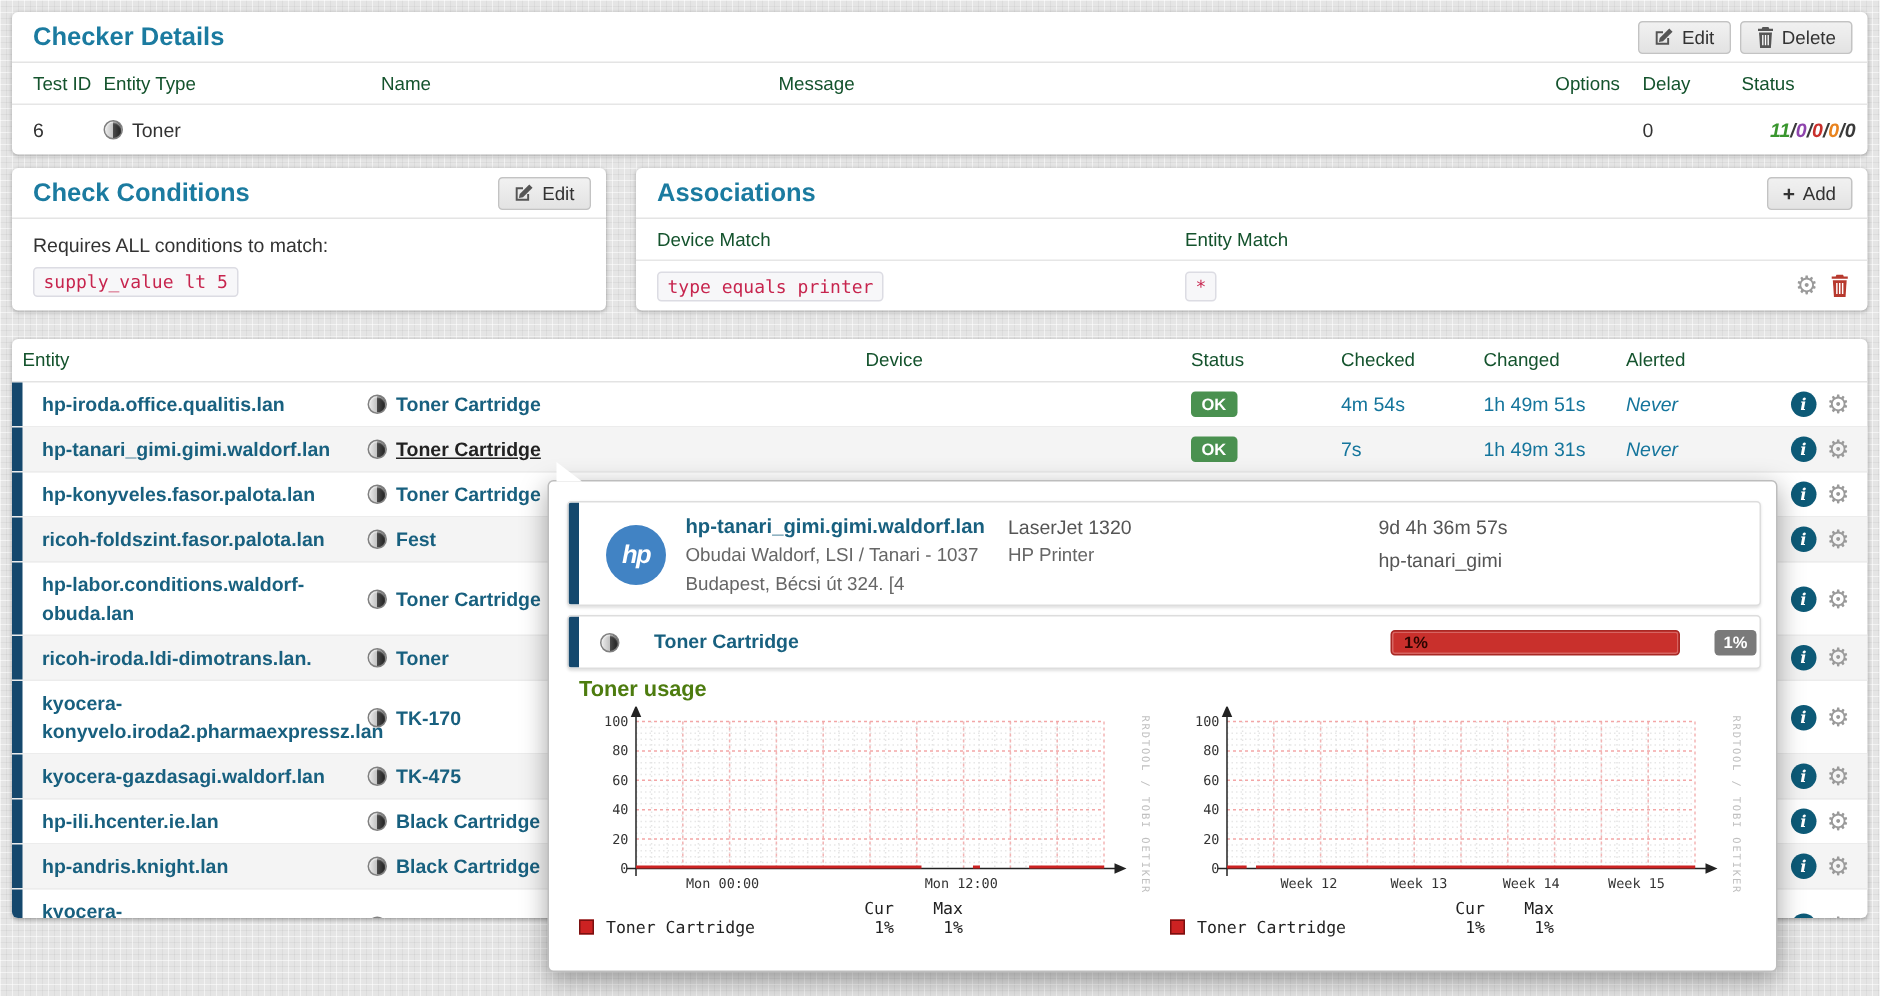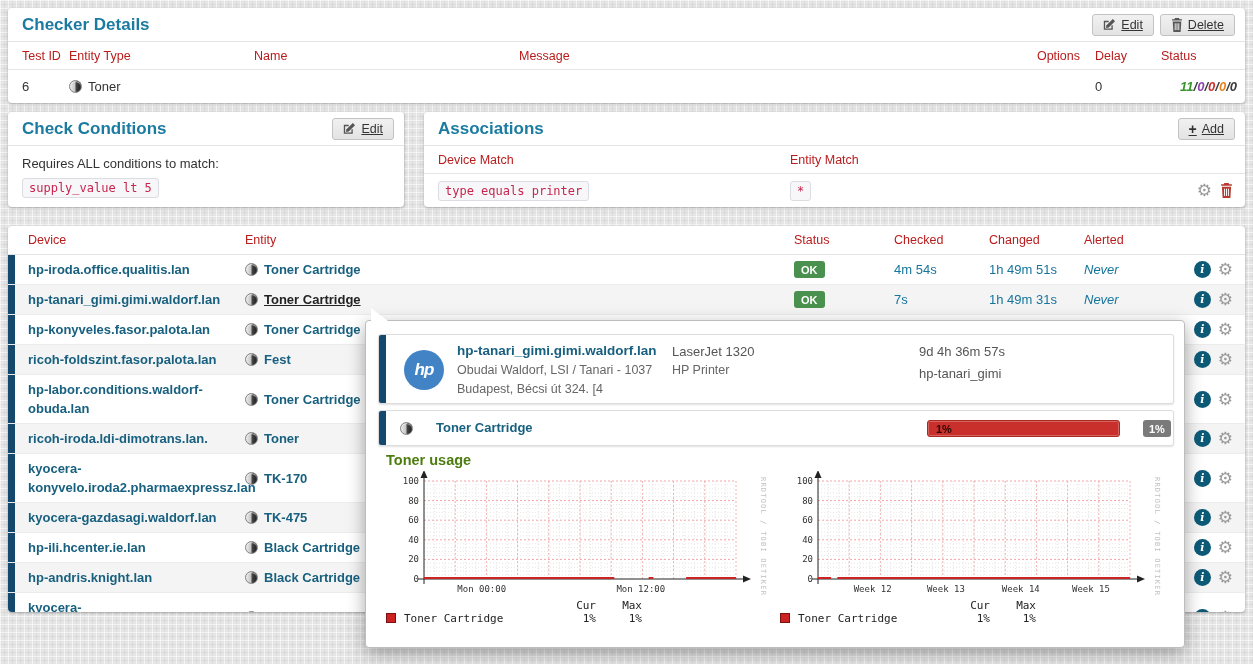--- a/index.html
+++ b/index.html
@@ -13,26 +13,26 @@
       linear-gradient(rgba(255,255,255,.55) 1px, transparent 1px),
       linear-gradient(90deg, rgba(0,0,0,.04) 1px, transparent 1px),
       linear-gradient(rgba(0,0,0,.04) 1px, transparent 1px);
     background-size:8px 8px, 8px 8px, 8px 8px, 8px 8px;
     background-position:0 0,0 0,4px 4px,4px 4px;
   }
   .panel { position:absolute; background:#fff; border-radius:4px; box-shadow:0 1px 3px rgba(0,0,0,.28); }
   .phead { display:flex; align-items:center; justify-content:space-between; height:34px; padding:0 10px 0 14px; border-bottom:1px solid #e4e4e4; }
   .ptitle { color:#1b7ba0; font-size:17px; font-weight:bold; }
   .btns { display:flex; gap:6px; }
-  .btn { display:inline-flex; align-items:center; gap:5px; background:linear-gradient(#f1f1f1,#e3e3e3); border:1px solid #c3c3c3; border-radius:3px; padding:3px 10px; font-size:12.5px; color:#333; cursor:pointer;text-decoration:underline; }
+  .btn { display:inline-flex; align-items:center; gap:5px; background:linear-gradient(#f1f1f1,#e3e3e3); border:1px solid #c3c3c3; border-radius:3px; padding:3px 10px; font-size:12.5px; color:#333; cursor:pointer; }
   .btn svg { display:block; }
   .plus-glyph { font-weight:bold; font-size:14px; line-height:10px; color:#333; }
 
   .trow { display:flex; align-items:center; }
-  .th { color:#b91c1c; font-size:12.5px; }
+  .th { color:#14532d; font-size:12.5px; }
 
   
   .t1h { height:28px; border-bottom:1px solid #e6e6e6; }
   .t1r { height:33px; }
   .c1 { width:61px; padding-left:14px; }
   .c2 { width:185px; display:flex; align-items:center; gap:6px; }
   .c3 { width:245px; }
   .c4 { flex:1;margin-left:20px; }
   .c5 { width:72px; text-align:right; }
   .c6 { width:75px; padding-left:15px; }
@@ -189,22 +189,22 @@
           <path fill="#b7392e" d="M1.7 3.6h8.6L9.6 14H2.4z"></path>
           <path stroke="#fff" stroke-width=".9" d="M4.2 5.3v6.8M6 5.3v6.8M7.8 5.3v6.8"></path>
         </svg>
     </div>
   </div>
 </div>
 
 <div class="panel" style="left:8px;top:226px;width:1237px;height:386px;overflow:hidden;">
   <div class="trow dhead" id="d-head">
       <span class="accent ghost"></span>
+      <div class="th c-ent">Entity</div>
       <div class="th c-dev">Device</div>
-      <div class="th c-ent">Entity</div>
       <div class="th c-st">Status</div>
       <div class="th c-ck">Checked</div>
       <div class="th c-ch">Changed</div>
       <div class="th c-al">Alerted</div>
       <div class="c-ac"></div>
     </div>
   <div id="dtbody">
       <div class="trow drow">
         <span class="accent"></span>
         <div class="c-dev"><a class="lnk">hp-iroda.office.qualitis.lan</a></div>

